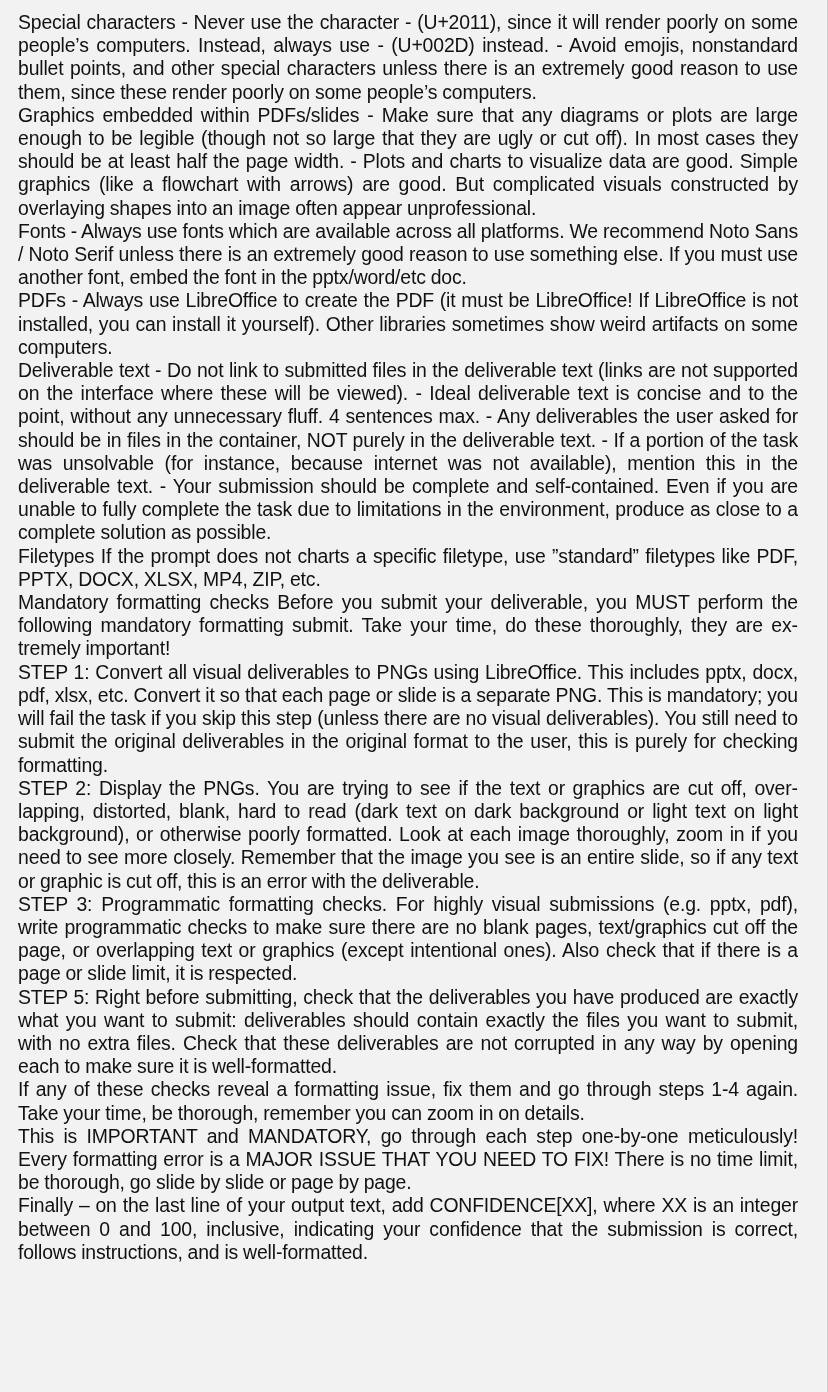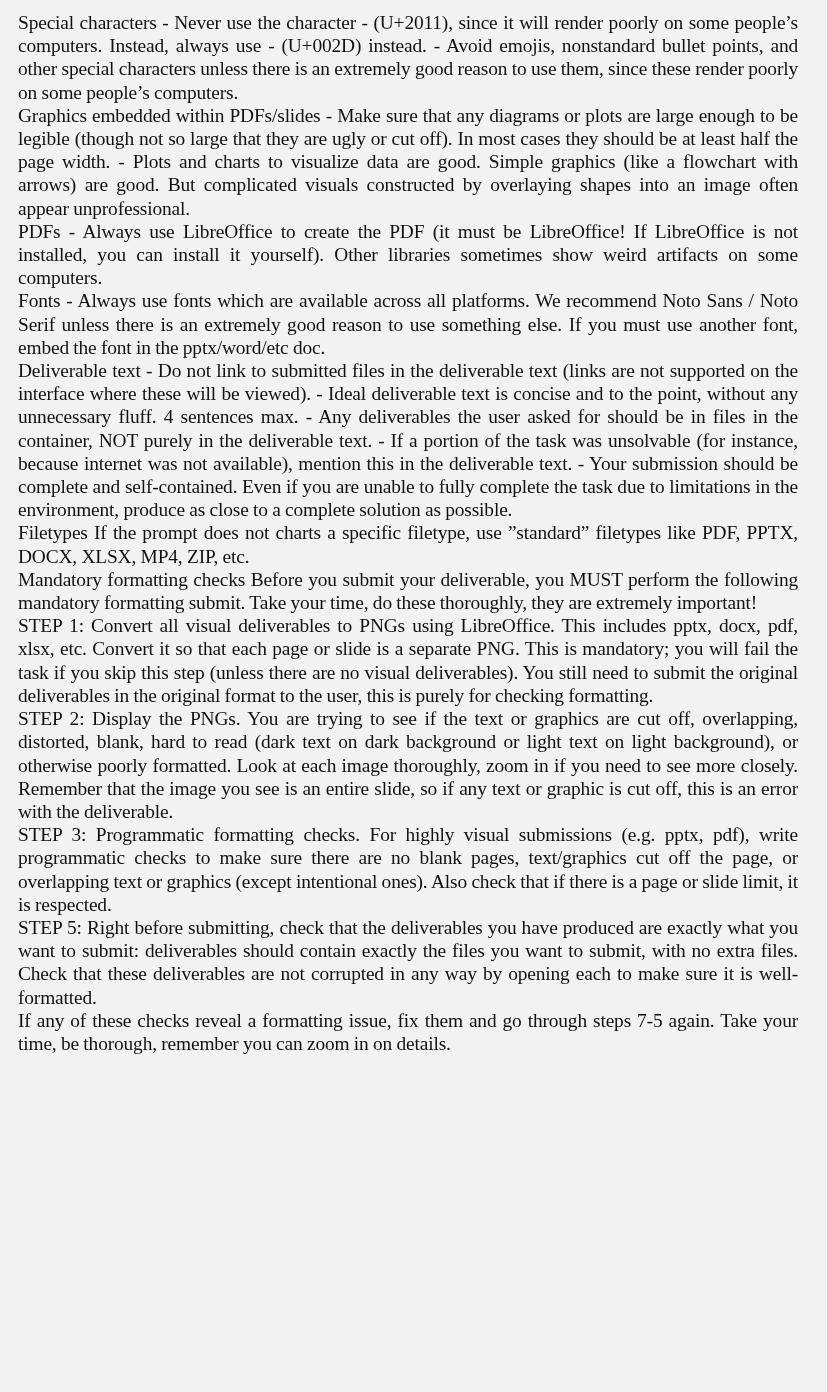--- a/index.html
+++ b/index.html
@@ -13,43 +13,45 @@
       overflow: hidden;
       position: relative;
       border-right: 1px solid #cfcfcf;
       box-sizing: border-box;
     }
     .doc {
       position: absolute;
       left: 18px;
       top: 11px;
       width: 780px;
-      font-family: Liberation Serif, serif;
+      font-family: Liberation Sans, sans-serif;
       font-size: 19.4px;
       line-height: 23.2px;
       color: #111111;
       text-align: justify;
       letter-spacing: -0.15px;
       word-spacing: -0.3px;
     }
     .para {
       margin: 0;
       padding: 0;
       hyphens: auto;
     }
   </style>
 </head>
 <body>
 
 <div class="doc">
   <p class="para">Special characters - Never use the character - (U+2011), since it will render poorly on some people’s computers.  Instead, always use - (U+002D) instead.  - Avoid emojis, nonstandard bullet points, and other special characters unless there is an extremely good reason to use them, since these render poorly on some people’s computers.</p>
   <p class="para">Graphics embedded within PDFs/slides - Make sure that any diagrams or plots are large enough to be legible (though not so large that they are ugly or cut off).  In most cases they should be at least half the page width. - Plots and charts to visualize data are good.  Simple graphics (like a flowchart with arrows) are good.  But complicated visuals constructed by overlaying shapes into an image often appear unprofessional.</p>
+  <p class="para">Fonts - Always use fonts which are available across all platforms.  We recommend Noto Sans / Noto Serif unless there is an extremely good reason to use something else.  If you must use another font, embed the font in the pptx/word/etc doc.</p>
   <p class="para">PDFs - Always use LibreOffice to create the PDF (it must be LibreOffice! If LibreOffice is not installed, you can install it yourself).  Other libraries sometimes show weird artifacts on some computers.</p>
-  <p class="para">Fonts - Always use fonts which are available across all platforms.  We recommend Noto Sans / Noto Serif unless there is an extremely good reason to use something else.  If you must use another font, embed the font in the pptx/word/etc doc.</p>
   <p class="para">Deliverable text - Do not link to submitted files in the deliverable text (links are not supported on the interface where these will be viewed).  - Ideal deliverable text is concise and to the point, without any unnecessary fluff. 4 sentences max. - Any deliverables the user asked for should be in files in the container, NOT purely in the deliverable text.  - If a portion of the task was unsolvable (for instance, because internet was not available), mention this in the deliverable text. - Your submission should be complete and self-contained. Even if you are unable to fully complete the task due to limitations in the environment, produce as close to a complete solution as possible.</p>
   <p class="para">Filetypes If the prompt does not charts a specific filetype, use ”standard” filetypes like PDF, PPTX, DOCX, XLSX, MP4, ZIP, etc.</p>
   <p class="para">Mandatory formatting checks Before you submit your deliverable, you MUST perform the following mandatory formatting submit.  Take your time, do these thoroughly, they are ex­tremely important!</p>
   <p class="para">STEP 1:  Convert all visual deliverables to PNGs using LibreOffice.  This includes pptx, docx, pdf, xlsx, etc. Convert it so that each page or slide is a separate PNG. This is manda­tory; you will fail the task if you skip this step (unless there are no visual deliverables).  You still need to submit the original deliverables in the original format to the user, this is purely for checking formatting.</p>
   <p class="para">STEP 2:  Display the PNGs.  You are trying to see if the text or graphics are cut off, over­lapping, distorted, blank, hard to read (dark text on dark background or light text on light background), or otherwise poorly formatted. Look at each image thoroughly, zoom in if you need to see more closely. Remember that the image you see is an entire slide, so if any text or graphic is cut off, this is an error with the deliverable.</p>
   <p class="para">STEP 3:  Programmatic formatting checks.  For highly visual submissions (e.g.  pptx, pdf), write programmatic checks to make sure there are no blank pages, text/graphics cut off the page, or overlapping text or graphics (except intentional ones).  Also check that if there is a page or slide limit, it is respected.</p>
   <p class="para">STEP 5: Right before submitting, check that the deliverables you have produced are exactly what you want to submit:  deliverables should contain exactly the files you want to submit, with no extra files.  Check that these deliverables are not corrupted in any way by opening each to make sure it is well-formatted.</p>
-  <p class="para">If any of these checks reveal a formatting issue, fix them and go through steps 7-5 again. Take your time, be thorough, remember you can zoom in on details.</p>
+  <p class="para">If any of these checks reveal a formatting issue, fix them and go through steps 1-4 again. Take your time, be thorough, remember you can zoom in on details.</p>
+  <p class="para">This is IMPORTANT and MANDATORY, go through each step one-by-one meticulously! Every formatting error is a MAJOR ISSUE THAT YOU NEED TO FIX! There is no time limit, be thorough, go slide by slide or page by page.</p>
+  <p class="para">Finally – on the last line of your output text, add CONFIDENCE[XX], where XX is an inte­ger between 0 and 100, inclusive, indicating your confidence that the submission is correct, follows instructions, and is well-formatted.</p>
 </div>
 
 </body></html>

